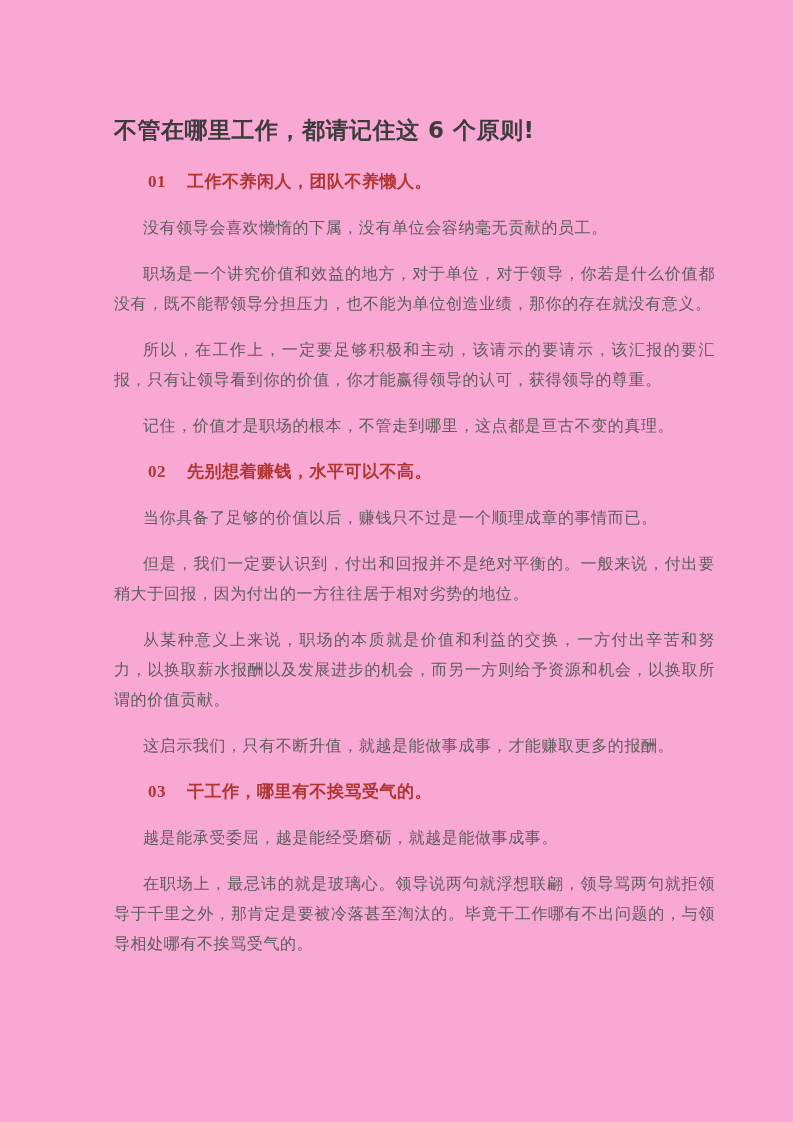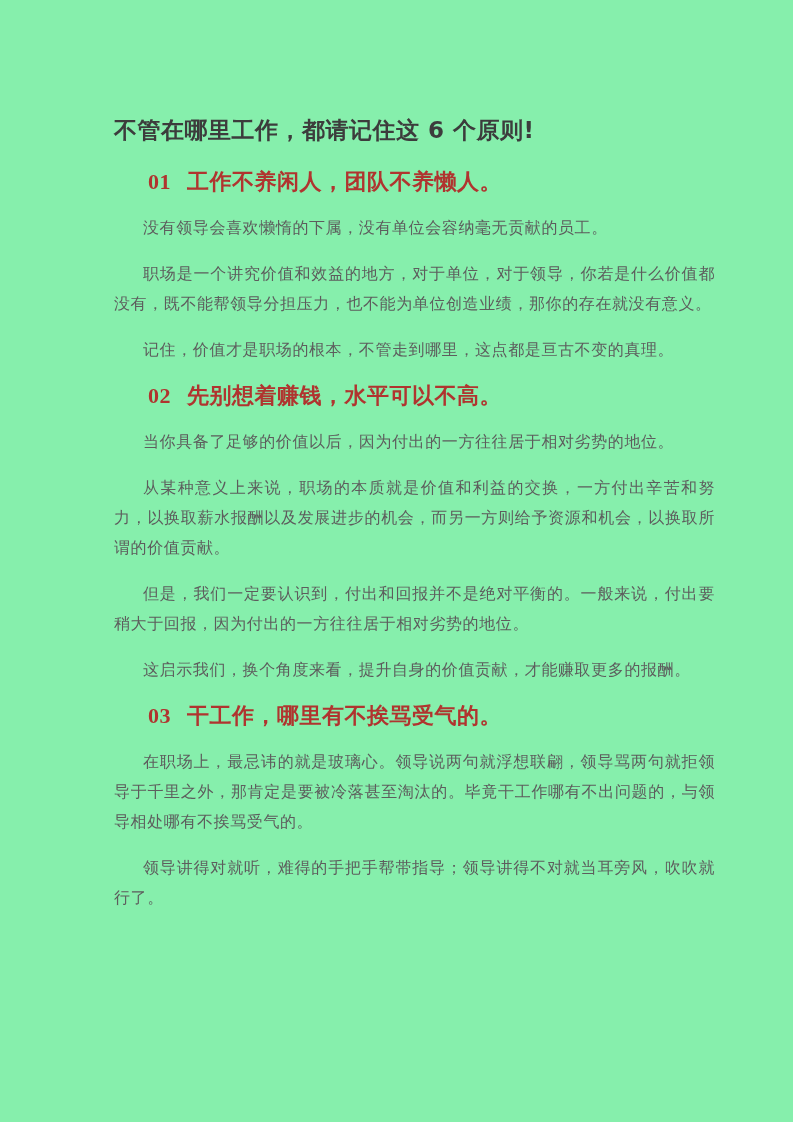--- a/index.html
+++ b/index.html
@@ -5,39 +5,39 @@
   html, body {
     margin: 0;
     padding: 0;
     background: #ffffff;
   }
   .page {
     position: relative;
     width: 793px;
     height: 1122px;
     box-sizing: border-box;
-    background: #86efac;
+    background: #f9a8d4;
     padding: 113px 78px 0 114px;
     overflow: hidden;
     font-family: "Liberation Serif", "DejaVu Serif", serif;
   }
   h1.doc-title {
     margin: 0 0 20px 0;
     font-family: "DejaVu Sans", "Liberation Sans", sans-serif;
     font-weight: bold;
     font-size: 23px;
     line-height: 34px;
     color: #3c3c3c;
     letter-spacing: 0.5px;
   }
   h2.sec-heading {
     margin: 5px 0;
     padding-left: 34px;
     font-weight: bold;
-    font-size: 22px;
+    font-size: 17px;
     line-height: 30px;
     color: #b0342f;
     letter-spacing: 0.5px;
   }
   h2.sec-heading .sec-num {
     display: inline-block;
     min-width: 39px;
   }
   p.para {
     margin: 16px 0;
@@ -54,30 +54,31 @@
 
 <div class="page">
 
   <h1 class="doc-title">不管在哪里工作，都请记住这 6 个原则!</h1>
 
   <h2 class="sec-heading">
     <span class="sec-num">01</span><span class="sec-title">工作不养闲人，团队不养懒人。</span>
   </h2>
   <p class="para">没有领导会喜欢懒惰的下属，没有单位会容纳毫无贡献的员工。</p>
   <p class="para">职场是一个讲究价值和效益的地方，对于单位，对于领导，你若是什么价值都没有，既不能帮领导分担压力，也不能为单位创造业绩，那你的存在就没有意义。</p>
+  <p class="para">所以，在工作上，一定要足够积极和主动，该请示的要请示，该汇报的要汇报，只有让领导看到你的价值，你才能赢得领导的认可，获得领导的尊重。</p>
   <p class="para">记住，价值才是职场的根本，不管走到哪里，这点都是亘古不变的真理。</p>
 
   <h2 class="sec-heading">
     <span class="sec-num">02</span><span class="sec-title">先别想着赚钱，水平可以不高。</span>
   </h2>
-  <p class="para">当你具备了足够的价值以后，因为付出的一方往往居于相对劣势的地位。</p>
+  <p class="para">当你具备了足够的价值以后，赚钱只不过是一个顺理成章的事情而已。</p>
+  <p class="para">但是，我们一定要认识到，付出和回报并不是绝对平衡的。一般来说，付出要稍大于回报，因为付出的一方往往居于相对劣势的地位。</p>
   <p class="para">从某种意义上来说，职场的本质就是价值和利益的交换，一方付出辛苦和努力，以换取薪水报酬以及发展进步的机会，而另一方则给予资源和机会，以换取所谓的价值贡献。</p>
-  <p class="para">但是，我们一定要认识到，付出和回报并不是绝对平衡的。一般来说，付出要稍大于回报，因为付出的一方往往居于相对劣势的地位。</p>
-  <p class="para">这启示我们，换个角度来看，提升自身的价值贡献，才能赚取更多的报酬。</p>
+  <p class="para">这启示我们，只有不断升值，就越是能做事成事，才能赚取更多的报酬。</p>
 
   <h2 class="sec-heading">
     <span class="sec-num">03</span><span class="sec-title">干工作，哪里有不挨骂受气的。</span>
   </h2>
+  <p class="para">越是能承受委屈，越是能经受磨砺，就越是能做事成事。</p>
   <p class="para">在职场上，最忌讳的就是玻璃心。领导说两句就浮想联翩，领导骂两句就拒领导于千里之外，那肯定是要被冷落甚至淘汰的。毕竟干工作哪有不出问题的，与领导相处哪有不挨骂受气的。</p>
-  <p class="para">领导讲得对就听，难得的手把手帮带指导；领导讲得不对就当耳旁风，吹吹就行了。</p>
 
 
 </div>
 
 </body></html>

